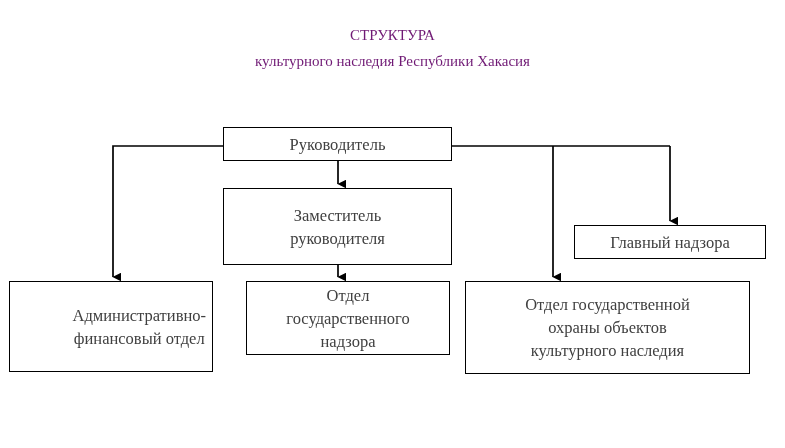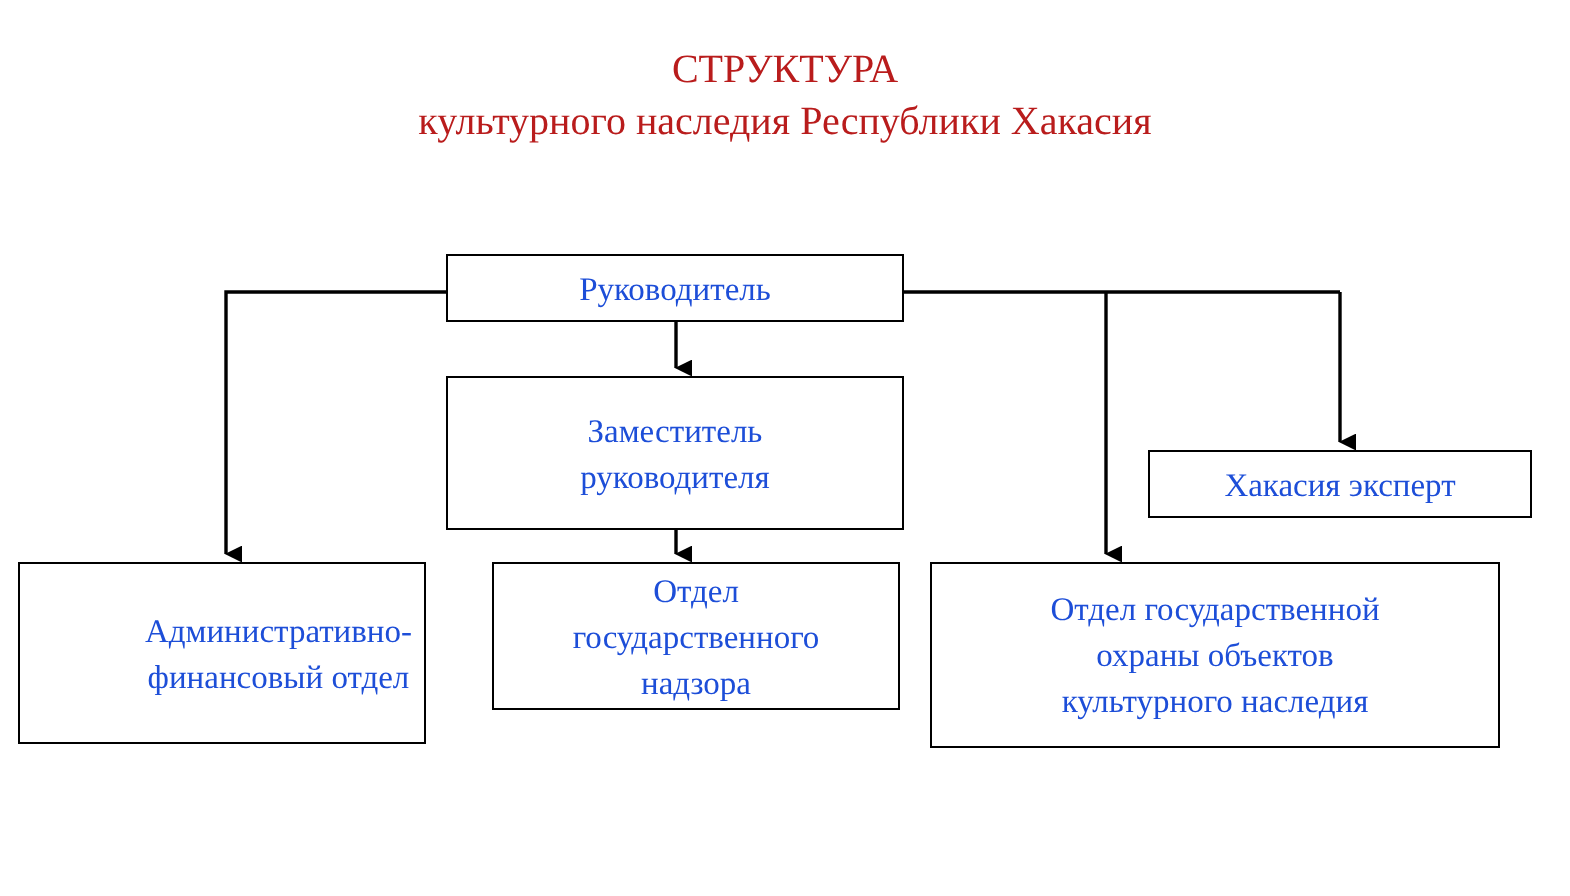--- a/index.html
+++ b/index.html
@@ -29,41 +29,41 @@
   .title-block {
     position: absolute;
     left: 0;
     top: 22px;
     width: 785px;
     text-align: center;
     line-height: 26px;
   }
   .title-line {
     display: block;
-    font-size: 20px;
+    font-size: 15px;
     font-family: "Liberation Serif", "DejaVu Serif", serif;
-    color: #b91c1c;
+    color: #701a75;
     white-space: nowrap;
   }
   .node {
     position: absolute;
     box-sizing: border-box;
     border: 1.6px solid #000000;
     background: #ffffff;
     display: flex;
     align-items: center;
     justify-content: center;
     text-align: center;
     z-index: 2;
   }
   .node-label {
     font-size: 16.5px;
     line-height: 23px;
     font-family: "Liberation Serif", "DejaVu Serif", serif;
-    color: #1d4ed8;
+    color: #404040;
     white-space: pre-line;
     padding: 0 6px;
   }
 
   
   #node-head      { left: 223px; top: 127px; width: 229px; height: 34px; }
   #node-deputy    { left: 223px; top: 188px; width: 229px; height: 77px; }
   #node-expert    { left: 574px; top: 225px; width: 192px; height: 34px; }
   #node-finance   { left: 9px;  top: 281px; width: 204px; height: 91px; justify-content: flex-end; }
   #node-oversight { left: 246px; top: 281px; width: 204px; height: 74px; }
@@ -112,21 +112,21 @@
   <div class="node" id="node-head">
     <span class="node-label">Руководитель</span>
   </div>
 
   <div class="node" id="node-deputy">
     <span class="node-label">Заместитель
 руководителя</span>
   </div>
 
   <div class="node" id="node-expert">
-    <span class="node-label">Хакасия эксперт</span>
+    <span class="node-label">Главный надзора</span>
   </div>
 
   <div class="node" id="node-finance">
     <span class="node-label">Административно-
 финансовый отдел</span>
   </div>
 
   <div class="node" id="node-oversight">
     <span class="node-label">Отдел
 государственного

